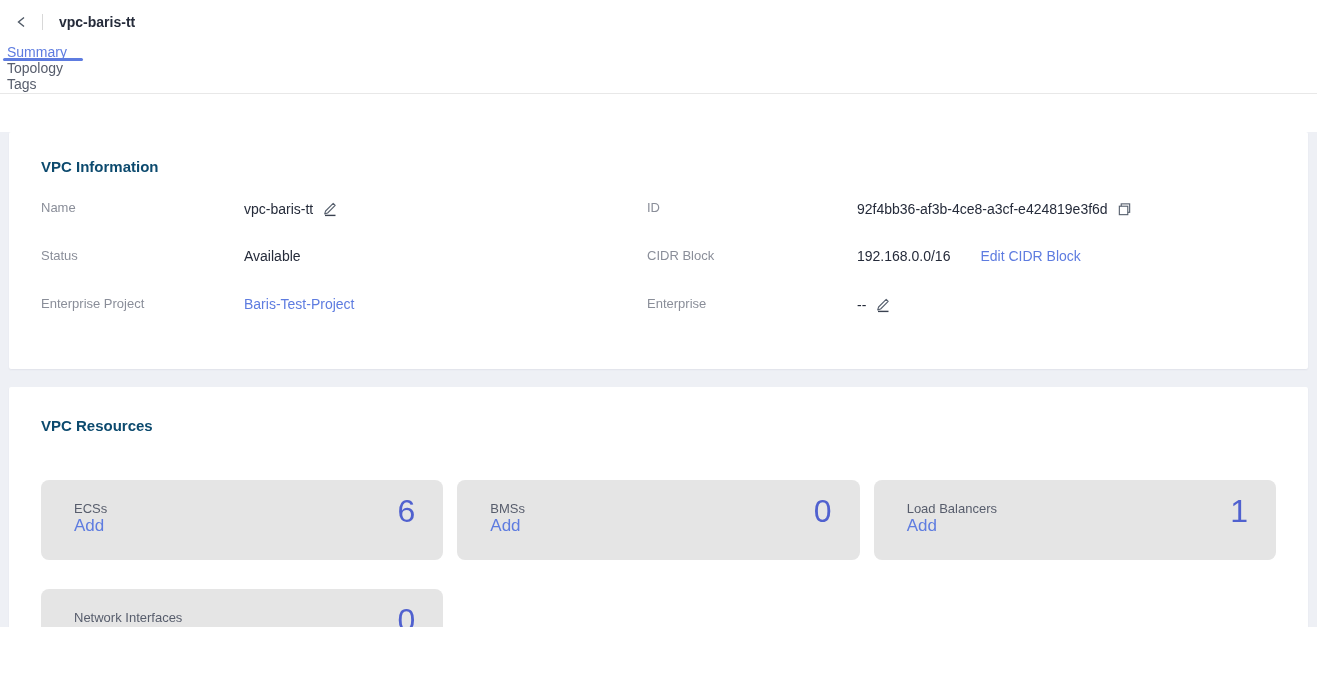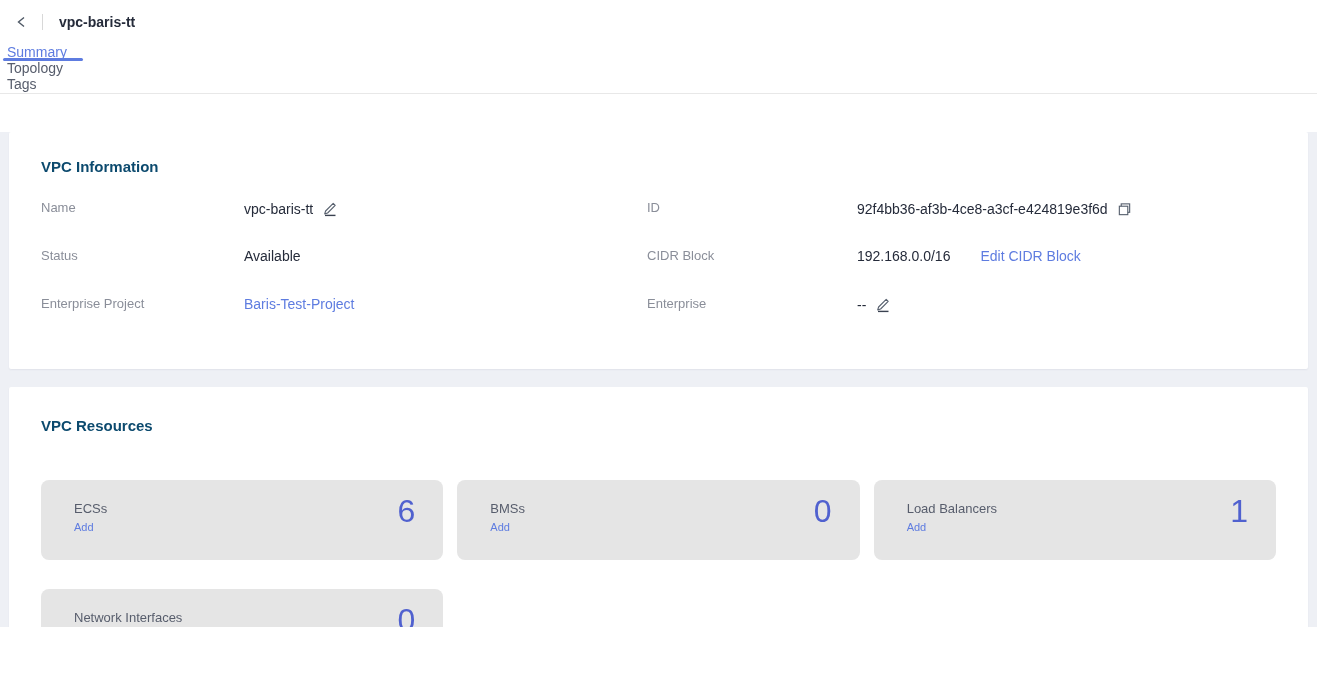--- a/index.html
+++ b/index.html
@@ -36,21 +36,21 @@
   .col-right .info-label { width:210px; }
   .info-value { display:flex; align-items:center; gap:8px; font-size:14px; color:#252b3a; }
   .link { color:#5e7ce0; cursor:pointer; text-decoration:none; }
   .action-link { margin-left:22px; }
   .icon-btn { display:inline-flex; align-items:center; justify-content:center; width:18px; height:18px; cursor:pointer; }
   
   .tiles { display:flex; flex-wrap:wrap; column-gap:14px; row-gap:29px; }
   .tile { width:calc((100% - 28px)/3); height:80px; background:#e5e5e5; border-radius:8px;
           position:relative; padding:20px 0 0 33px; }
   .tile-label { font-size:13px; color:#575d6c; line-height:17px; }
-  .tile-add { font-size:11px; color:#5e7ce0; line-height:17px; cursor:pointer; }
+  .tile-add { font-size:17px; color:#5e7ce0; line-height:17px; cursor:pointer; }
   .tile-count { position:absolute; right:28px; top:13px; font-size:32px; font-weight:400; color:#5061cf; }
 </style>
 </head>
 <body>
 
 <div class="page">
 
   <div class="header">
     <div class="back-btn">
       <svg width="16" height="16" viewBox="0 0 16 16">

